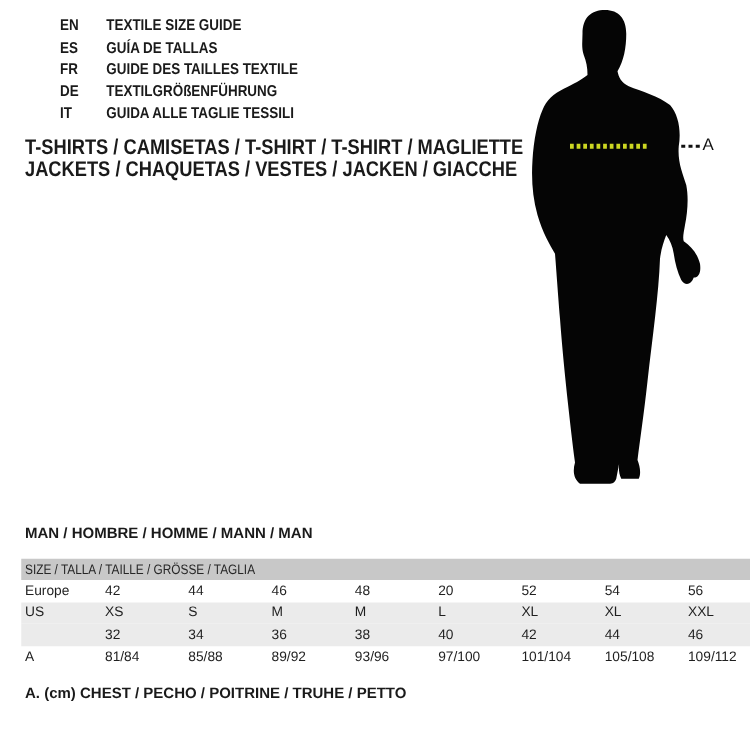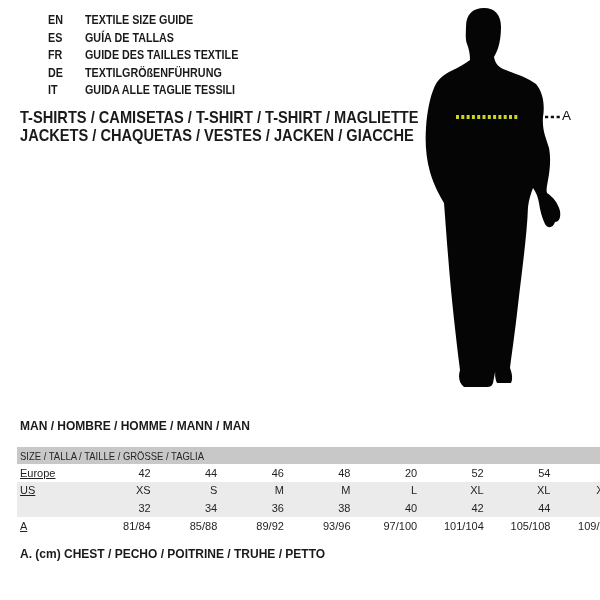--- a/index.html
+++ b/index.html
@@ -30,22 +30,22 @@
   }
 
   .section-title { position: absolute; left: 20px; top: 419px; font-size: 12px; font-weight: bold; }
 
   .size-table { position: absolute; left: 17px; top: 447px; width: 600px; font-size: 11px; }
   .t-header {
     height: 17px; display: flex; align-items: center;
     padding-left: 3px; color: #262626;
   }
   .t-row { height: 17.6px; display: flex; align-items: center; color: #1f1f1f; }
-  .cell { flex: 1 1 0; text-align: right; }
-  .cell.label { flex: 0 0 64px; text-align: left; padding-left: 3px; text-decoration: underline; }
+  .cell { flex: 1 1 0; text-align: left; }
+  .cell.label { flex: 0 0 64px; text-align: left; padding-left: 3px; }
 
   .footnote { position: absolute; left: 20px; top: 547px; font-size: 12px; font-weight: bold; }
 </style>
 </head>
 <body>
 
 <div class="page">
 
   <div class="lang-list">
     <div class="lang-row">

